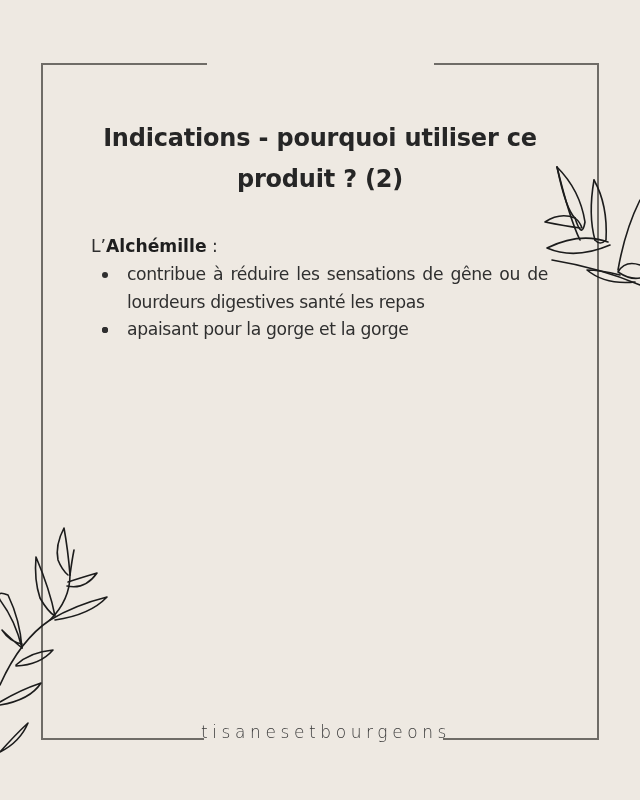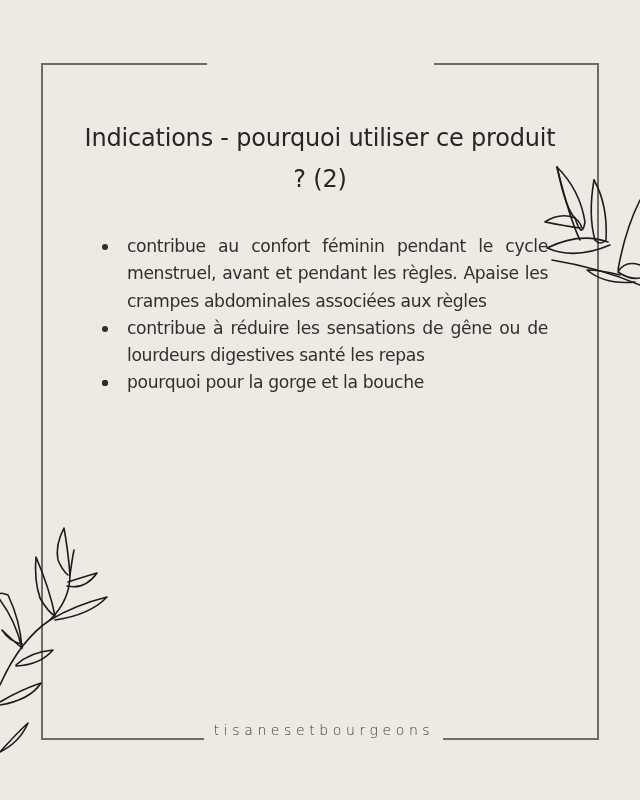--- a/index.html
+++ b/index.html
@@ -10,21 +10,21 @@
       overflow: hidden;
       font-family: "DejaVu Sans", sans-serif;
       color: #2a2a2a;
     }
     .frame-line { position: absolute; background: #6f6c67; }
     .title {
       position: absolute;
       left: 80px; top: 118px; width: 480px;
       text-align: center;
       font-family: "DejaVu Sans", sans-serif;
-      font-weight: normal;
+      font-weight: bold;
       font-size: 24px;
       line-height: 41px;
       color: #262626;
       letter-spacing: -0.2px;
     }
     .content {
       position: absolute;
       left: 91px; top: 233px; width: 457px;
       font-size: 17.2px;
       line-height: 27.3px;
@@ -43,21 +43,21 @@
     ul.bullets li .dot {
       position: absolute; left: -25px; top: 11px;
       width: 6px; height: 6px; border-radius: 50%;
       background: #2f2f2f;
     }
     .brand {
       position: absolute;
       left: 201px; top: 722px; width: 246px;
       text-align: center;
       font-family: "DejaVu Sans", sans-serif;
-      font-size: 14px;
+      font-size: 17px;
       letter-spacing: 4.6px;
       color: #3a3a3a;
       font-weight: 300;
     }
     svg.branch { position: absolute; overflow: visible; }
     svg.branch path { fill: none; stroke: #1c1c1c; stroke-width: 1.6; stroke-linejoin: round; stroke-linecap: round; }
   </style>
 </head>
 <body>
 
@@ -92,21 +92,21 @@
   <path d="M22 128 Q 20 100 8 75 Q -5 70 0 80 Q 15 100 22 128"></path>
   <path d="M22 128 Q 10 118 2 110 Q 10 122 22 124"></path>
   <path d="M16 145 Q 30 132 53 130 Q 40 145 16 146"></path>
   <path d="M0 182 Q 20 170 41 163 Q 30 180 0 185"></path>
   <path d="M0 232 Q 15 215 28 203 Q 20 222 0 232"></path>
 </svg>
 
 <div class="title">Indications - pourquoi utiliser ce produit ? (2)</div>
 
 <div class="content">
+  <div class="intro"><span>L’</span><b>Alchémille</b><span> :</span></div>
   <ul class="bullets">
-    <li><span class="dot"></span><span>contribue au confort féminin pendant le cycle menstruel, avant et pendant les règles. Apaise les crampes abdominales associées aux règles</span></li>
     <li><span class="dot"></span><span>contribue à réduire les sensations de gêne ou de lourdeurs digestives santé les repas</span></li>
     <li><span class="dot"></span></li>
-    <li><span class="dot"></span><span>pourquoi pour la gorge et la bouche</span></li>
+    <li><span class="dot"></span><span>apaisant pour la gorge et la gorge</span></li>
   </ul>
 </div>
 
 <div class="brand">tisanesetbourgeons</div>
 
 </body></html>

